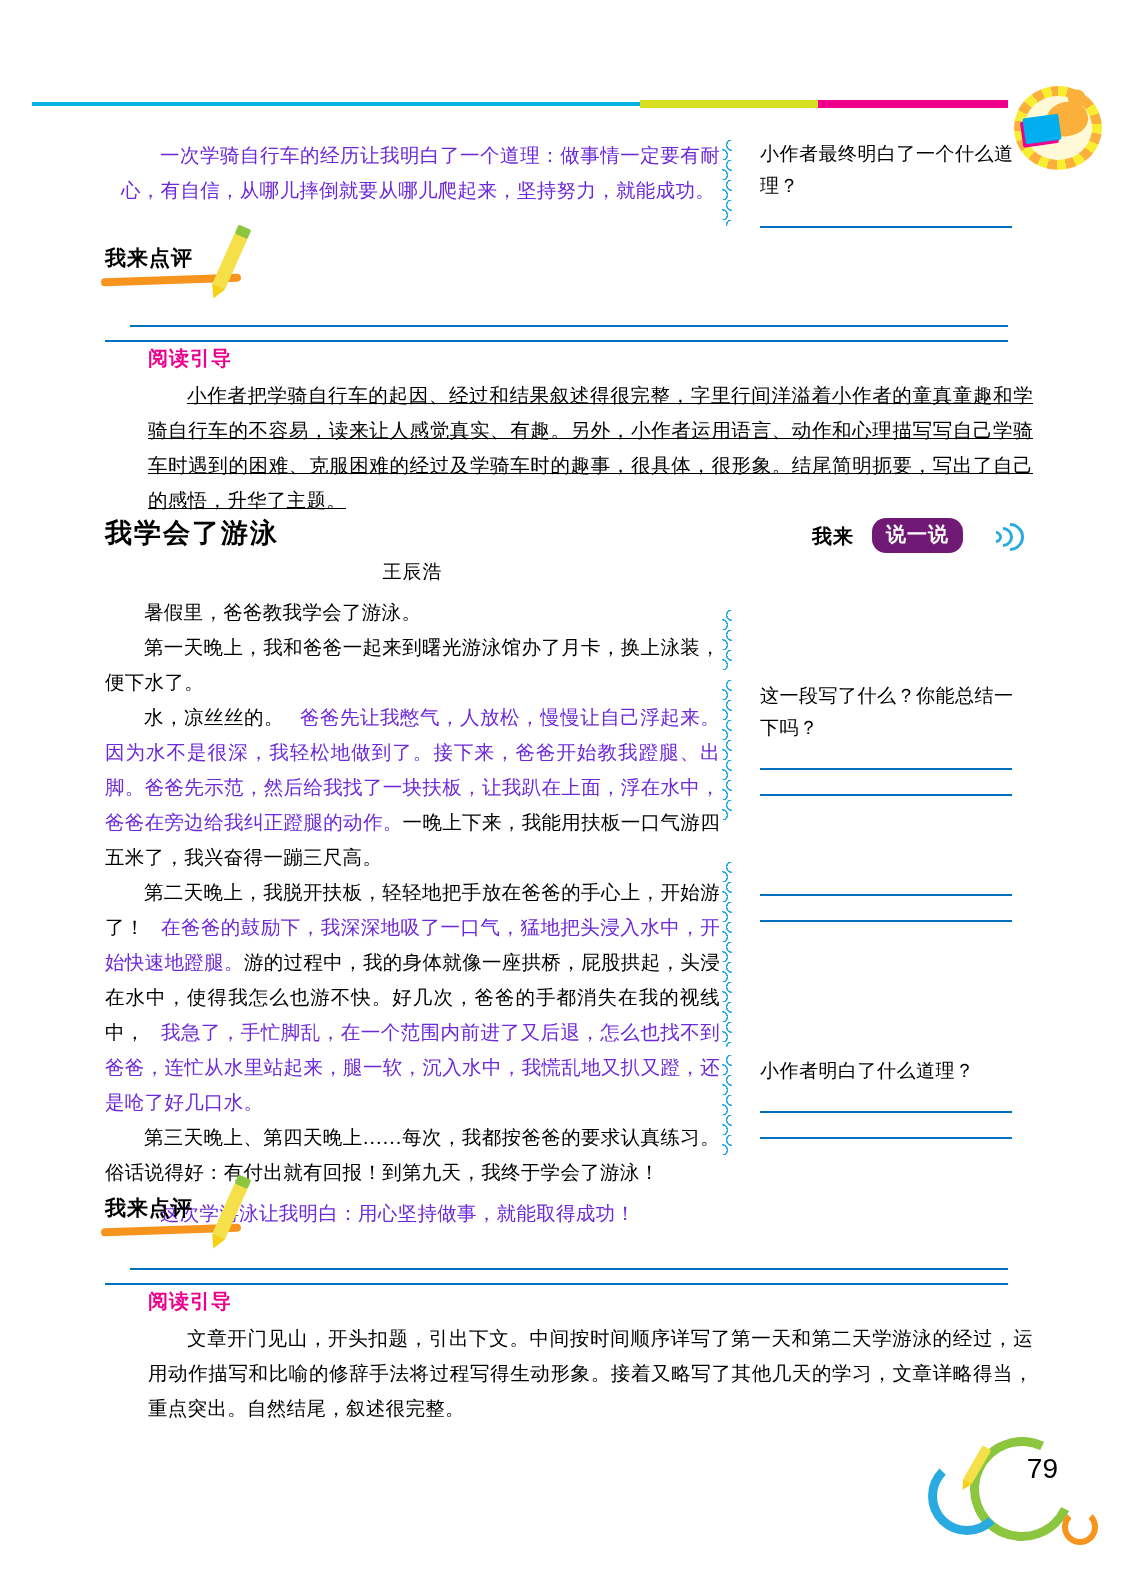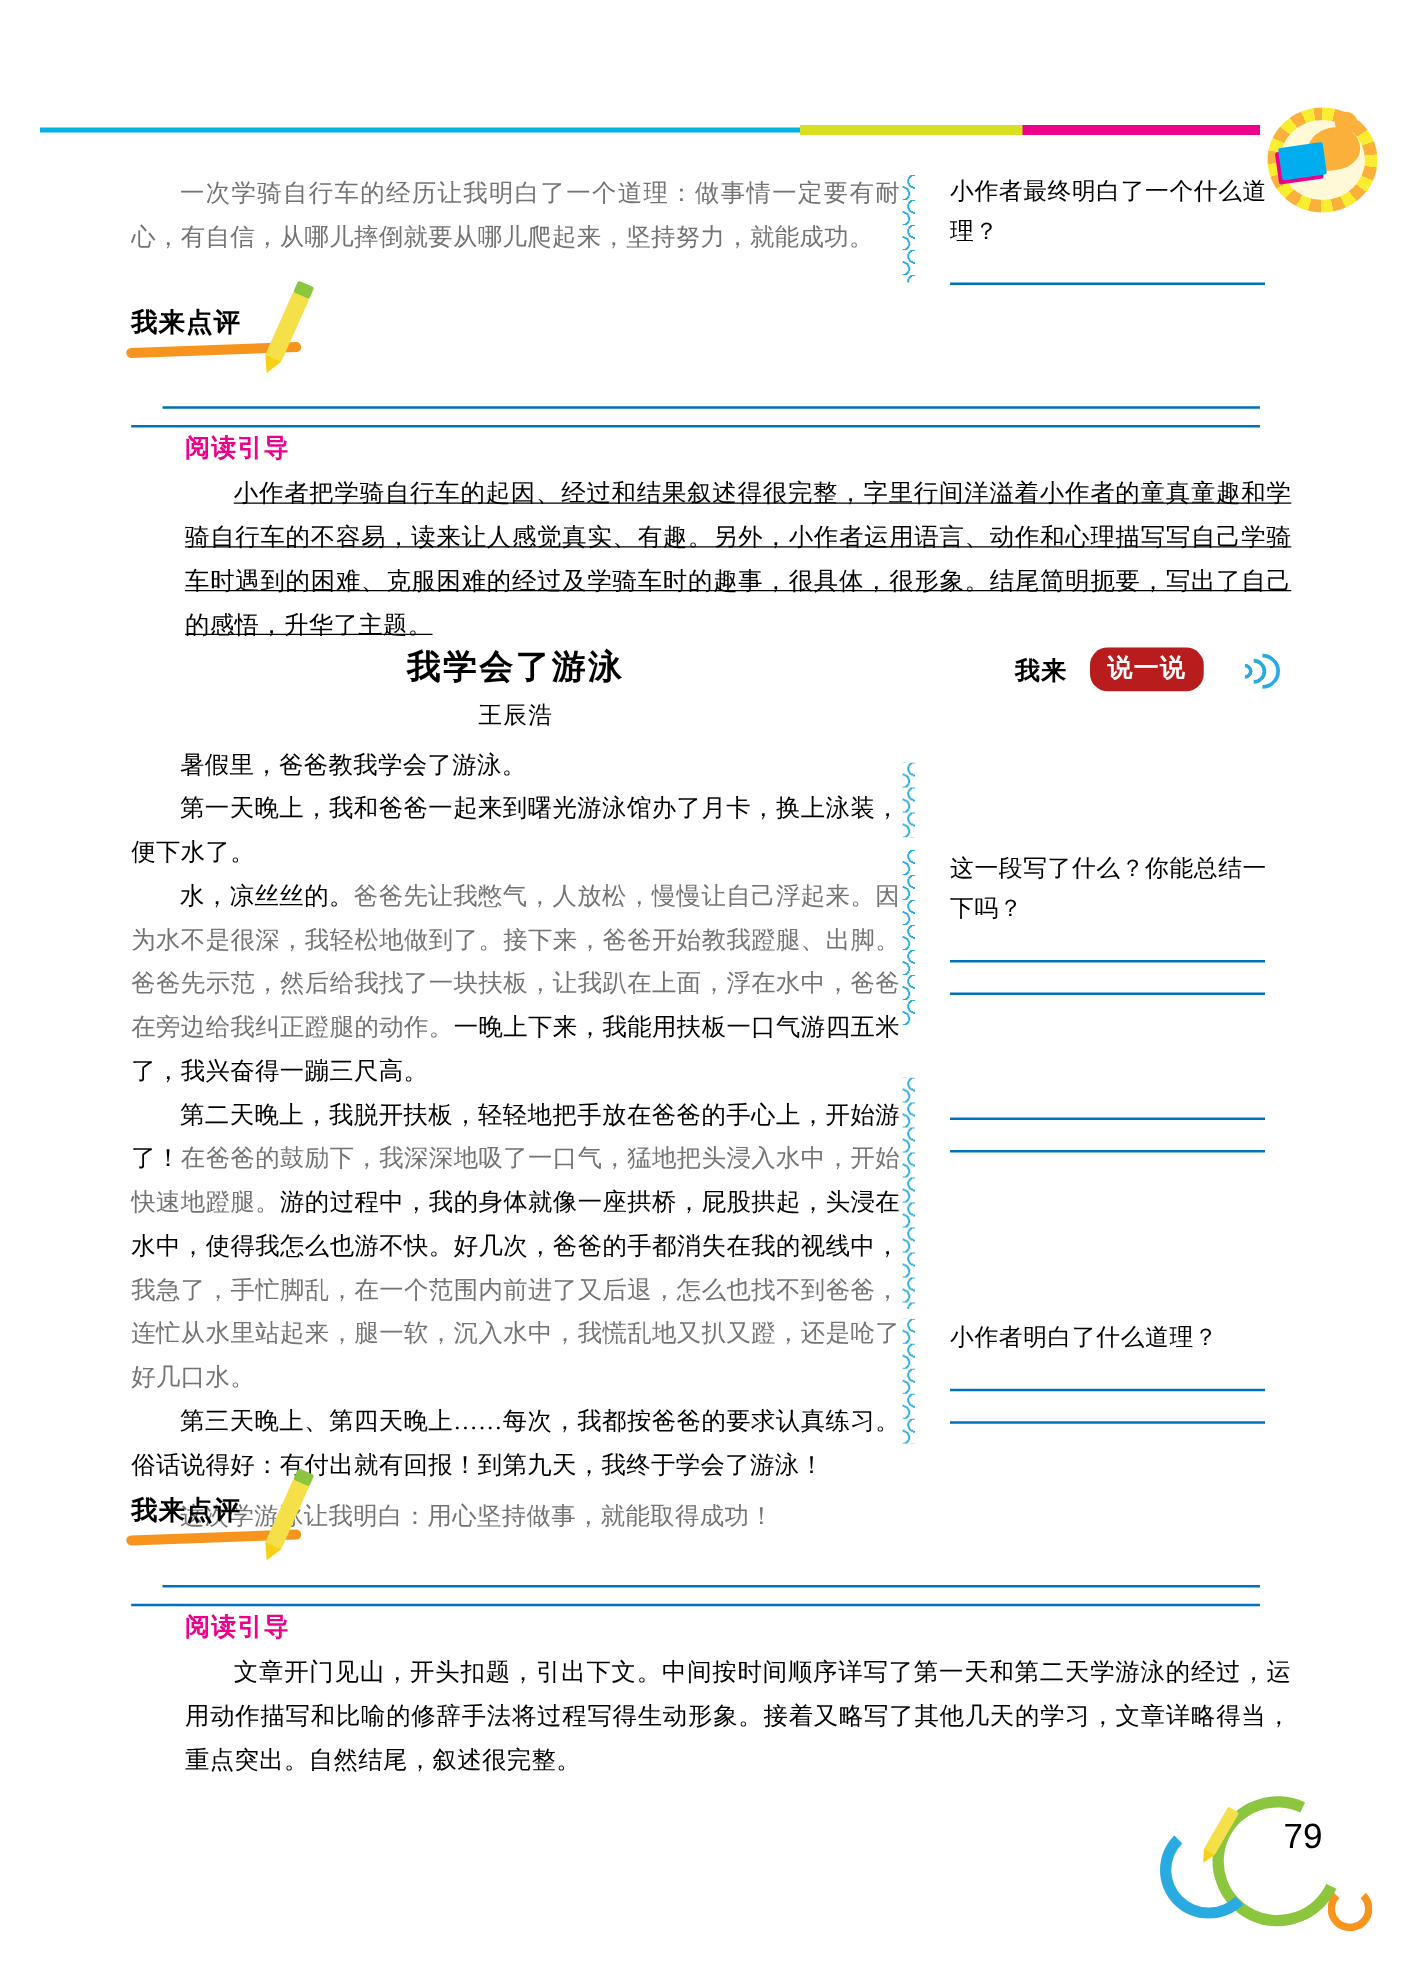--- a/index.html
+++ b/index.html
@@ -125,21 +125,21 @@
   }
 
   
   .para {
     font-size: 19.5px;
     line-height: 35px;
     text-align: justify;
     letter-spacing: 0.3px;
   }
   .para.indent { text-indent: 39px; }
-  .blue { color: #737373; }
+  .blue { color: #6d28d9; margin-left: 16px; }
 
   
   .wavy {
     position: absolute;
     width: 10px;
     background-image:
       radial-gradient(circle at 10px 5px, transparent 4.5px, #29abe2 4.6px, #29abe2 6px, transparent 6.1px),
       radial-gradient(circle at 0px 15px, transparent 4.5px, #29abe2 4.6px, #29abe2 6px, transparent 6.1px);
     background-size: 10px 20px;
     background-repeat: repeat-y;
@@ -207,21 +207,20 @@
     color: #ec008c;
     font-size: 20px;
     font-weight: bold;
     letter-spacing: 1px;
   }
 
   
   .article-title {
     font-size: 27px;
     font-weight: bold;
-    text-align: center;
     letter-spacing: 2px;
   }
   .article-author {
     font-size: 19px;
     text-align: center;
     font-family: Liberation Sans, sans-serif;
     letter-spacing: 1px;
   }
 
   
@@ -249,21 +248,21 @@
     position: absolute;
     left: 0; top: 5px;
     font-weight: bold;
     font-size: 20px;
     letter-spacing: 1px;
   }
   .say-badge .pill {
     position: absolute;
     left: 60px; top: 0;
     padding: 3px 14px 5px;
-    background: #b91c1c;
+    background: #701a75;
     border-radius: 14px;
     color: #fff;
     font-size: 20px;
     font-weight: bold;
     letter-spacing: 1px;
   }
   .say-badge .waves {
     position: absolute;
     left: 178px; top: 2px;
     width: 30px; height: 30px;

